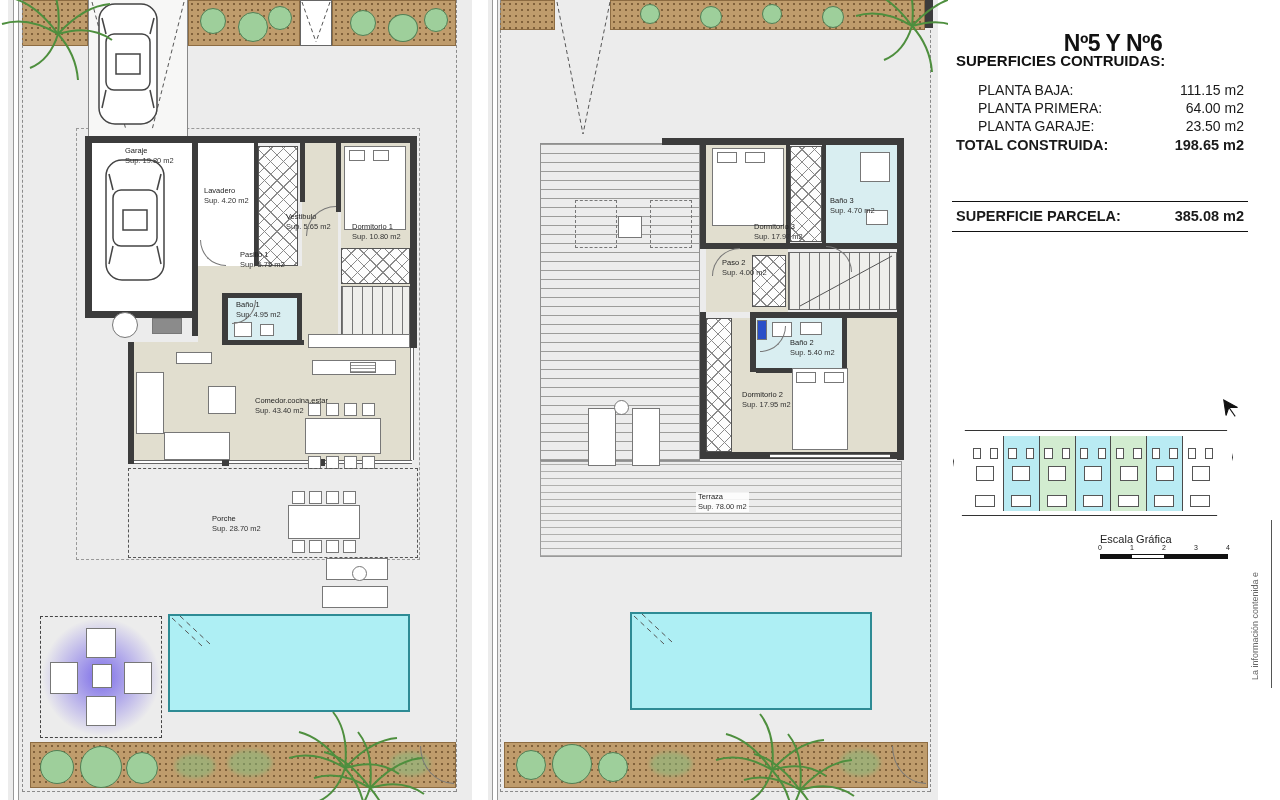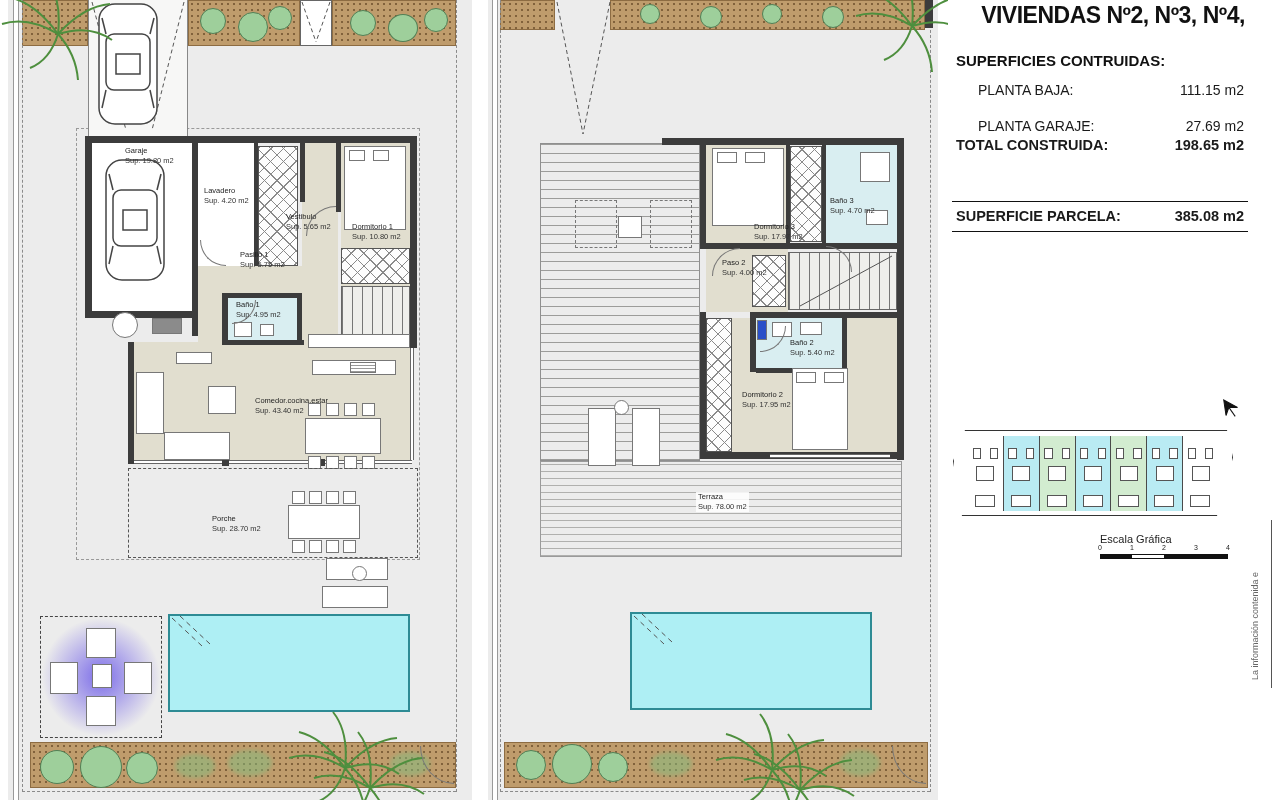--- a/index.html
+++ b/index.html
@@ -296,30 +296,34 @@
 <div class="rlabel" style="left:212px;top:514px"><span>Porche</span><br><span class="sup">Sup. 28.70 m2</span></div>
 
 <div class="rlabel" style="left:754px;top:222px"><span>Dormitorio 3</span><br><span class="sup">Sup. 17.97 m2</span></div>
 <div class="rlabel" style="left:830px;top:196px"><span>Baño 3</span><br><span class="sup">Sup. 4.70 m2</span></div>
 <div class="rlabel" style="left:722px;top:258px"><span>Paso 2</span><br><span class="sup">Sup. 4.00 m2</span></div>
 <div class="rlabel" style="left:790px;top:338px"><span>Baño 2</span><br><span class="sup">Sup. 5.40 m2</span></div>
 <div class="rlabel" style="left:742px;top:390px"><span>Dormitorio 2</span><br><span class="sup">Sup. 17.95 m2</span></div>
 <div class="rlabel" style="left:696px;top:492px;background:rgba(255,255,255,.85);padding:0 2px"><span>Terraza</span><br><span class="sup">Sup. 78.00 m2</span></div>
 
 <div class="panel">
-  <div class="p-title" style="top:2px">VIVIENDAS Nº2, Nº3, Nº4,</div>
+  <div class="p-title" style="top:30px">Nº5 Y Nº6</div>
   <div class="p-head" style="left:8px;top:52px">SUPERFICIES CONTRUIDAS:</div>
 
   <div class="prow" style="left:30px;top:82px;width:266px">
     <span>PLANTA BAJA:</span>
       <span>111.15 m2</span>
   </div>
+  <div class="prow" style="left:30px;top:100px;width:266px">
+    <span>PLANTA PRIMERA:</span>
+      <span>64.00 m2</span>
+  </div>
   <div class="prow" style="left:30px;top:118px;width:266px">
     <span>PLANTA GARAJE:</span>
-      <span>27.69 m2</span>
+      <span>23.50 m2</span>
   </div>
   <div class="prow b" style="left:8px;top:137px;width:288px">
     <span>TOTAL CONSTRUIDA:</span>
       <span>198.65 m2</span>
   </div>
   <div class="rule" style="left:4px;top:201px;width:296px"></div>
   <div class="prow b" style="left:8px;top:208px;width:288px">
     <span>SUPERFICIE PARCELA:</span>
       <span>385.08 m2</span>
   </div>

